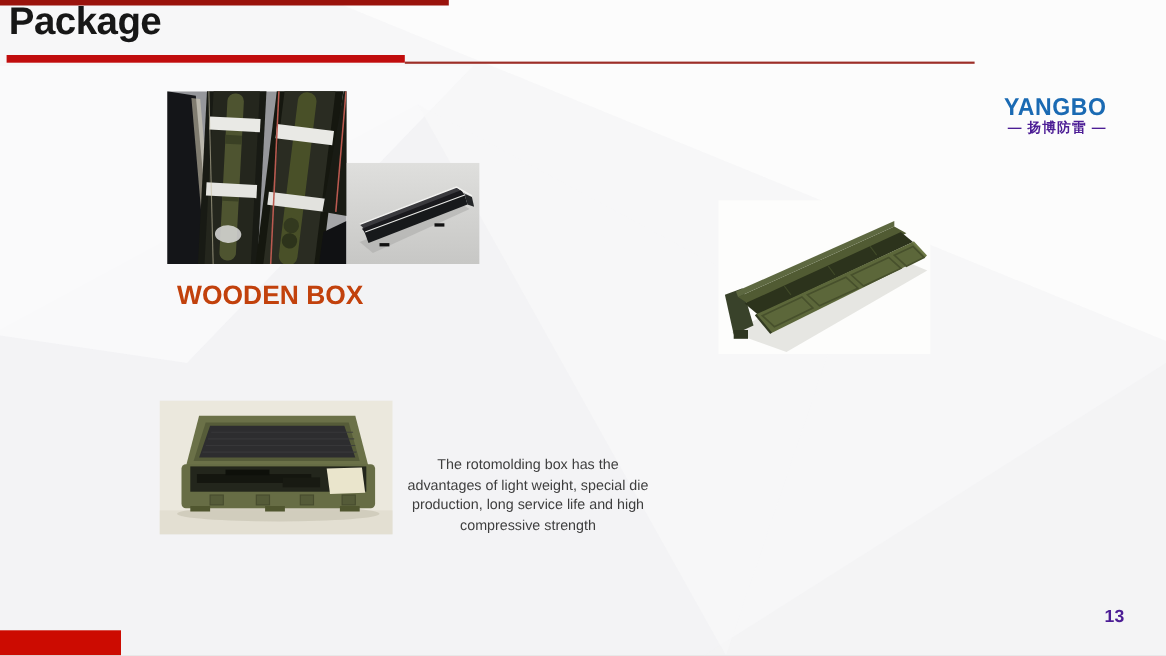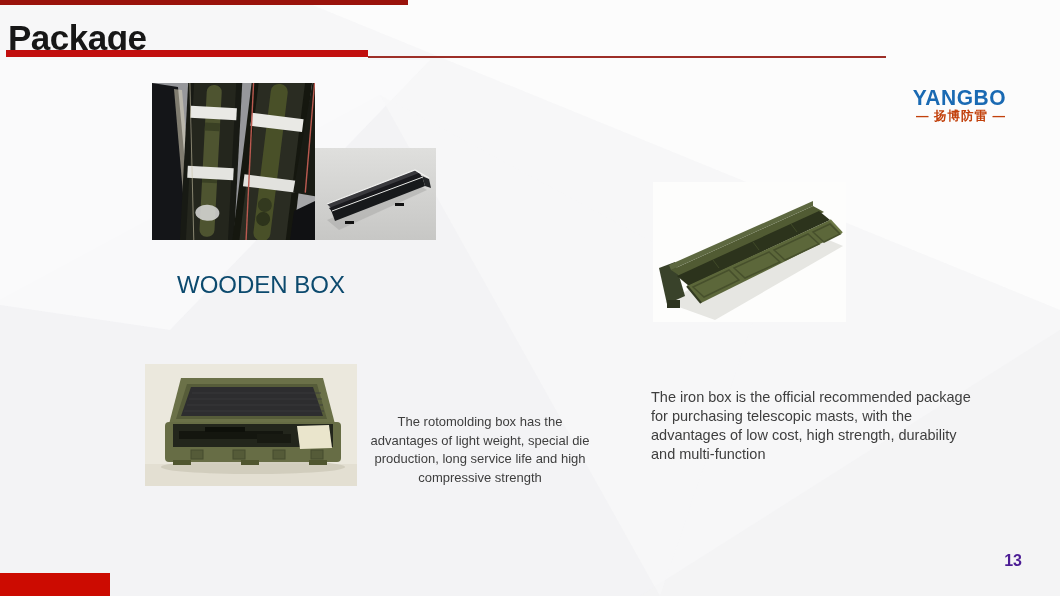--- a/index.html
+++ b/index.html
@@ -4,33 +4,33 @@
 <style>
   html,body{margin:0;padding:0;background:#ddd;}
   .slide{
     position:relative;width:1060px;height:596px;margin:0 auto;
     background:#f7f7f8;overflow:hidden;
     font-family:"Liberation Sans",sans-serif;
   }
   .facets{position:absolute;inset:0;pointer-events:none;}
   .top-accent{position:absolute;left:0;top:0;width:408px;height:5px;background:#9a130c;}
   .page-title{
-    position:absolute;left:8px;top:18px;margin:0;
+    position:absolute;left:8px;top:0;margin:0;
     font-size:35px;font-weight:bold;color:#171717;letter-spacing:-0.5px;
   }
   .title-bar{position:absolute;left:6px;top:50px;width:362px;height:7px;background:#c10d0d;}
   .title-line{position:absolute;left:368px;top:56px;width:518px;height:2px;background:#9d2f28;}
   .logo{position:absolute;left:888px;top:42px;width:118px;text-align:right;margin-top:45px;}
   .logo-name{
     font-size:21px;font-weight:800;color:#1a6ab3;letter-spacing:0.5px;
     line-height:22px;transform:scaleY(1.05);
   }
-  .logo-tagline{font-size:12.5px;font-weight:bold;color:#c2410c;letter-spacing:1px;line-height:14px;}
+  .logo-tagline{font-size:12.5px;font-weight:bold;color:#4c1d95;letter-spacing:1px;line-height:14px;}
   .photo{position:absolute;display:block;}
-  .sec-heading{position:absolute;margin:16px;font-weight:400;color:#0c4a6e;}
+  .sec-heading{position:absolute;margin:0;font-weight:700;color:#c2410c;}
   .h-wooden{left:161px;top:255px;font-size:24px;}
   .h-roto{left:362px;top:364px;font-size:26px;}
   .h-iron{left:651px;top:340px;font-size:24px;}
   .sec-desc{position:absolute;margin:0;color:#3e3e3e;}
   .d-wooden{left:161px;top:294px;width:288px;font-size:13.5px;line-height:20px;}
   .d-roto{left:364px;top:413px;width:232px;font-size:13px;line-height:18.5px;text-align:center;}
   .d-iron{left:651px;top:388px;width:330px;font-size:14.5px;line-height:19px;}
   .page-number{position:absolute;right:38px;top:552px;font-size:16px;font-weight:bold;color:#4c1d95;}
   .bottom-accent{position:absolute;left:0;top:573px;width:110px;height:23px;background:#cc0b01;}
 </style>
@@ -174,18 +174,17 @@
       <polygon points="160,50 177,42 187,52 171,60"></polygon>
     </g>
     <line x1="177" y1="38" x2="189" y2="51" stroke="#6d7946" stroke-width="2"></line>
     <line x1="34" y1="104" x2="48" y2="121" stroke="#333b22" stroke-width="2"></line>
   </svg>
 
   <h2 class="sec-heading h-wooden">WOODEN BOX</h2>
 
   <p class="sec-desc d-roto">The rotomolding box has the advantages of light weight, special die production, long service life and high compressive strength</p>
 
-  <p class="sec-desc d-iron">The iron box is the official recommended package for purchasing telescopic masts, with the advantages of low cost, high strength, durability and multi-function</p>
 
   <div class="page-number">13</div>
   <div class="bottom-accent"></div>
 
 </div>
 
 </body></html>

